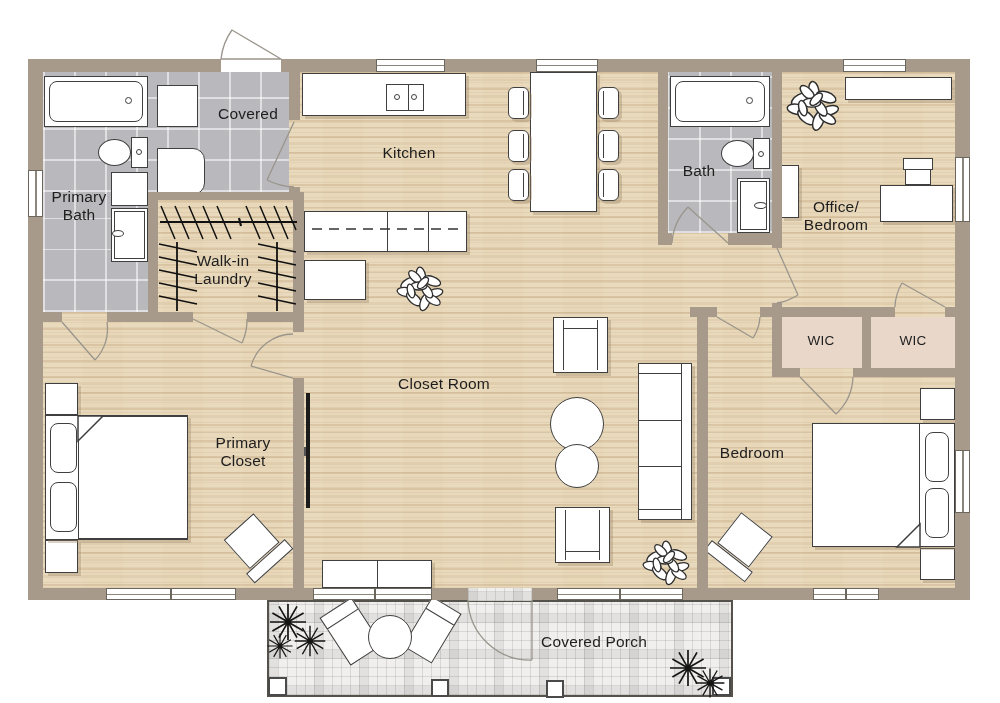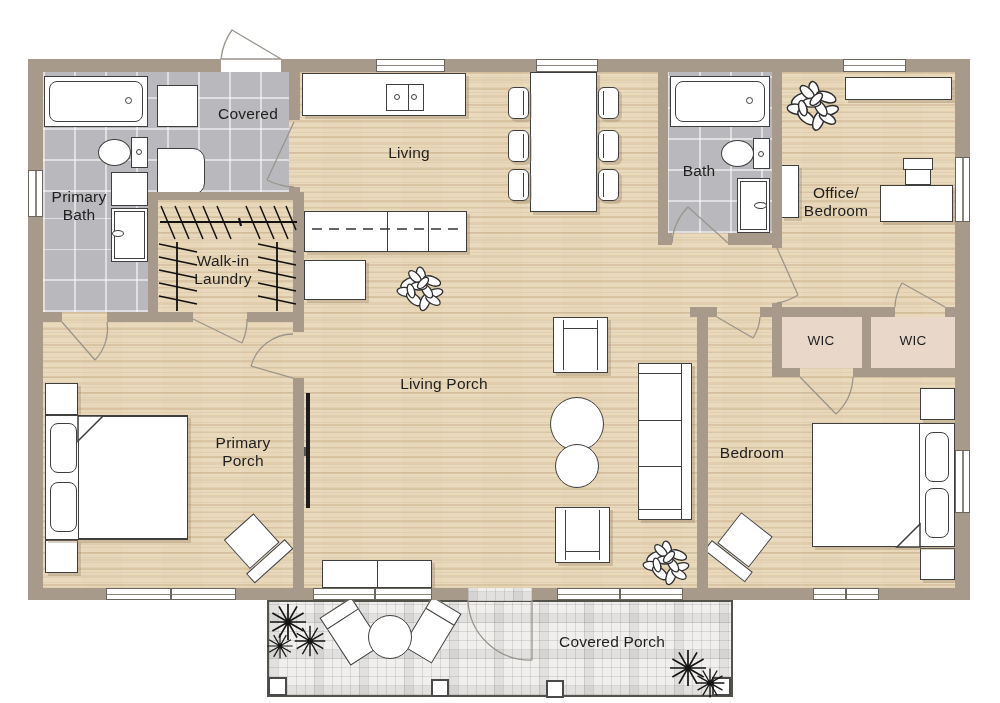--- a/index.html
+++ b/index.html
@@ -297,33 +297,33 @@
     <use href="#palmburst" transform="translate(280,646) scale(.7)"></use>
     <use href="#palmburst" transform="translate(688,668)"></use>
     <use href="#palmburst" transform="translate(710,683) scale(.8)"></use>
   </svg>
 
   <div class="abs lbl" style="left:79px;top:206px">
     <span style="display:block">Primary</span>
     <span style="display:block">Bath</span>
   </div>
   <div class="abs lbl" style="left:248px;top:114px">Covered</div>
-  <div class="abs lbl" style="left:409px;top:153px">Living</div>
+  <div class="abs lbl" style="left:409px;top:153px">Kitchen</div>
   <div class="abs lbl" style="left:699px;top:171px">Bath</div>
-  <div class="abs lbl" style="left:836px;top:202px">
+  <div class="abs lbl" style="left:836px;top:216px">
     <span style="display:block">Office/</span>
     <span style="display:block">Bedroom</span>
   </div>
   <div class="abs lbl" style="left:223px;top:270px">
     <span style="display:block">Walk-in</span>
     <span style="display:block">Laundry</span>
   </div>
-  <div class="abs lbl" style="left:444px;top:384px">Living Porch</div>
+  <div class="abs lbl" style="left:444px;top:384px">Closet Room</div>
   <div class="abs lbl" style="left:243px;top:452px">
     <span style="display:block">Primary</span>
-    <span style="display:block">Porch</span>
+    <span style="display:block">Closet</span>
   </div>
   <div class="abs lbl" style="left:752px;top:453px">Bedroom</div>
   <div class="abs lbl small" style="left:821px;top:341px">WIC</div>
   <div class="abs lbl small" style="left:913px;top:341px">WIC</div>
-  <div class="abs lbl" style="left:612px;top:642px">Covered Porch</div>
+  <div class="abs lbl" style="left:594px;top:642px">Covered Porch</div>
 
 </div>
 
 </body></html>

